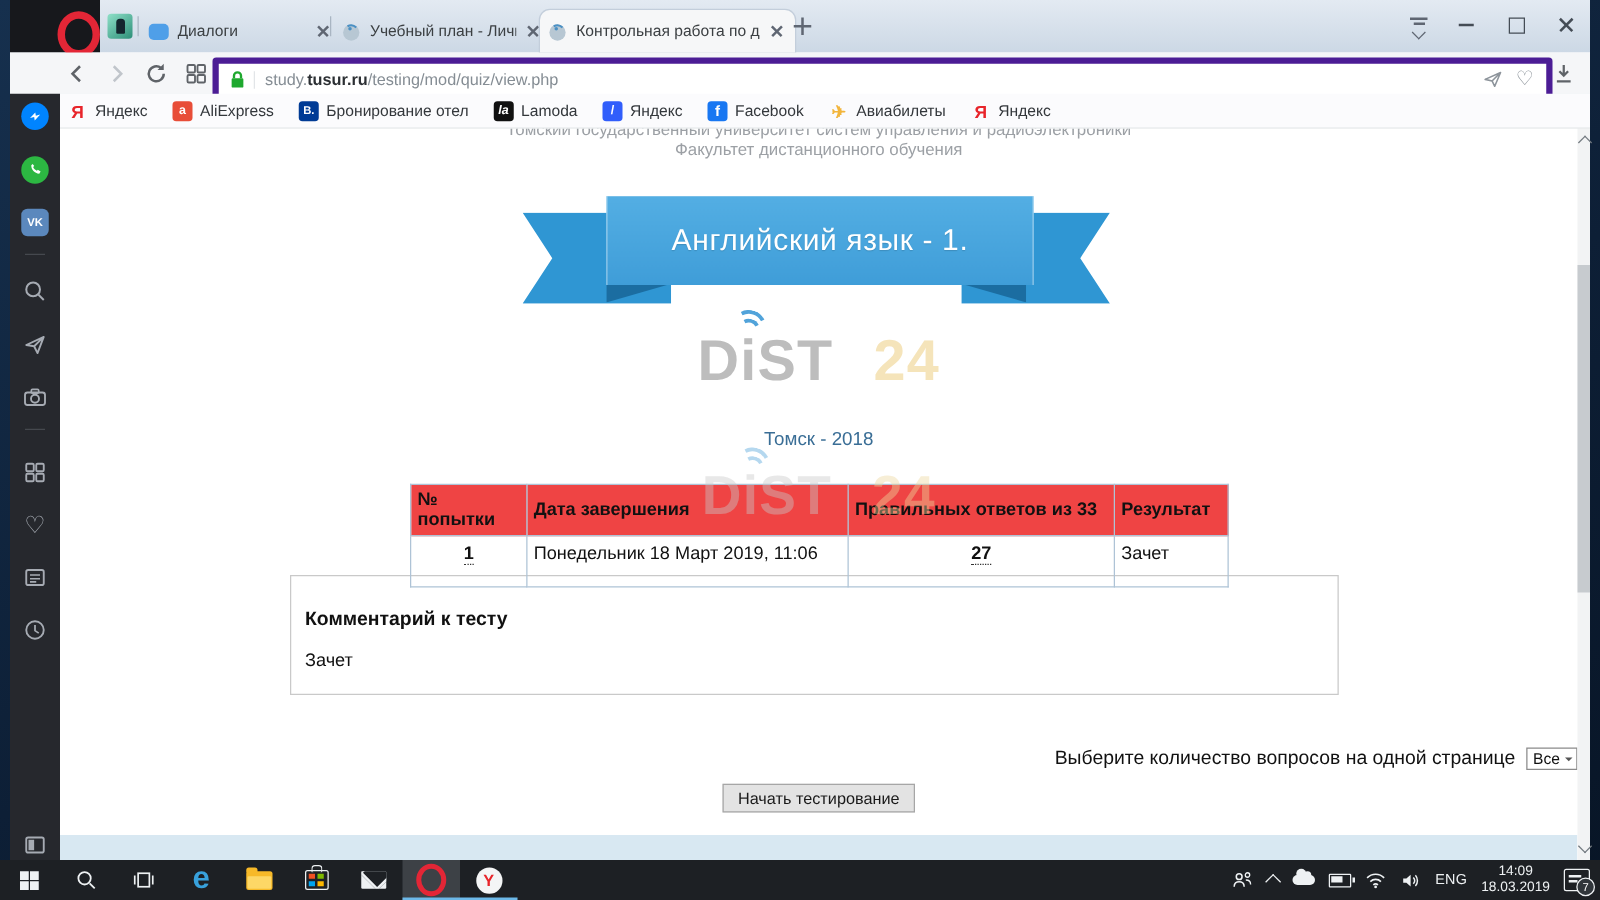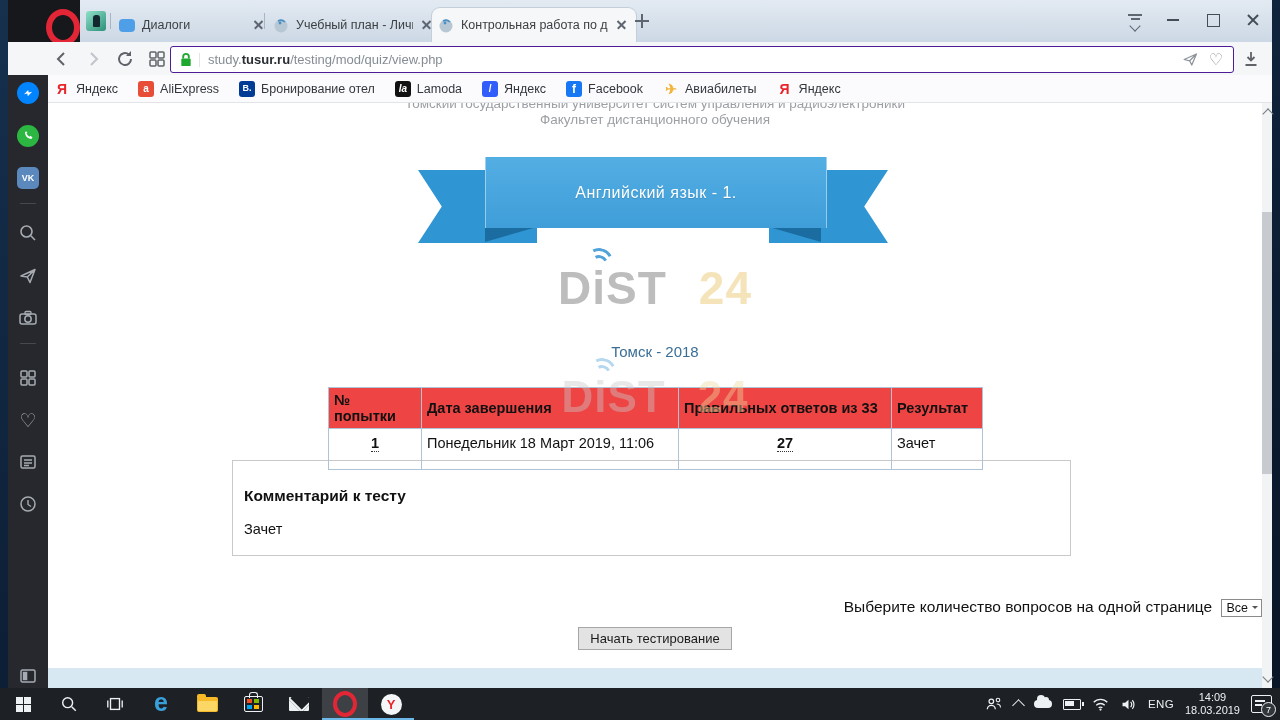--- a/index.html
+++ b/index.html
@@ -37,21 +37,21 @@
   .wmin{left:1147px;} .wmax{left:1187px;} .wclose{left:1227px;}
   .wmin i{width:12px;height:1.8px;background:#444c55;}
   .wmax i{width:11px;height:11px;border:1.6px solid #444c55;}
   .wclose i{position:relative;width:14px;height:14px;}
   .wclose i::before,.wclose i::after{content:"";position:absolute;left:0;top:6px;width:14px;height:1.7px;background:#444c55;}
   .wclose i::before{transform:rotate(45deg);} .wclose i::after{transform:rotate(-45deg);}
   
   .toolbar{position:absolute;left:0;top:42px;width:100%;height:33px;background:#f5f6f8;border-bottom:1px solid #ecedef;}
   .navic{position:absolute;top:6px;width:22px;height:22px;cursor:pointer;}
   .addressbar{position:absolute;left:162px;top:4px;width:1062px;height:25px;background:#fff;
-    border:1px solid #4c1d95;border-radius:3px;display:flex;align-items:center;cursor:text;}
+    border:5px solid #4c1d95;border-radius:3px;display:flex;align-items:center;cursor:text;}
   .ab-sep{width:1px;height:14px;background:#e2e5e8;margin:0 8px 0 7px;}
   .url{font-size:13px;color:#858d94;white-space:nowrap;}
   .url b{color:#2b2f33;font-weight:bold;}
   .ab-right{margin-left:auto;display:flex;align-items:center;gap:10px;padding-right:10px;}
   .heart-glyph{font-size:16px;color:#8d949b;line-height:1;}
   
   .bookmarksbar{position:absolute;left:0;top:75px;width:100%;height:28px;background:#fbfbfd;
     border-bottom:1px solid #e2e5e8;display:flex;align-items:center;padding-left:46px;box-sizing:border-box;gap:20px;}
   .bm{display:flex;align-items:center;gap:6px;cursor:pointer;}
   .bm-label{font-size:12.5px;color:#33373b;white-space:nowrap;}
@@ -79,21 +79,21 @@
   .unihead{margin-top:-7px;text-align:center;font-size:13.5px;line-height:16px;color:#9ca0a5;}
   .wing{position:absolute;width:119px;height:73px;background:#2f96d3;top:67px;}
   .wing-l{left:370px;clip-path:polygon(0 0,100% 0,100% 100%,0 100%,20% 50%);}
   .wing-r{left:721px;clip-path:polygon(0 0,100% 0,80% 50%,100% 100%,0 100%);}
   .fold{position:absolute;top:124px;width:52px;height:15px;background:#1b6da1;}
   .fold-l{left:437px;clip-path:polygon(0 0,100% 0,0 100%);}
   .fold-r{left:721px;clip-path:polygon(0 0,100% 0,100% 100%);}
   .ribbon-panel{position:absolute;left:437px;top:54px;width:340px;height:71px;
     background:linear-gradient(#53aee3,#3f9dd8);border-left:1px solid rgba(255,255,255,.45);
     border-right:1px solid rgba(255,255,255,.45);display:flex;align-items:center;justify-content:center;}
-  .ribbon-title{color:#fff;font-size:16px;letter-spacing:.5px;text-shadow:0 1px 1px rgba(0,0,0,.15);}
+  .ribbon-title{color:#fff;font-size:24px;letter-spacing:.5px;text-shadow:0 1px 1px rgba(0,0,0,.15);}
   .logo{position:absolute;top:162px;left:0;width:100%;text-align:center;}
   .logo-in{position:relative;display:inline-block;font-size:46px;font-weight:bold;letter-spacing:1px;line-height:1;}
   .logo-main{color:#bdbdbd;} .logo-accent{color:#f5e4ba;margin-left:32px;}
   .arc{position:absolute;border:3px solid transparent;border-top-color:#51a3da;border-radius:50%;}
   .arc1{left:32px;top:-10px;width:12px;height:12px;transform:rotate(18deg);}
   .arc2{left:27px;top:-17px;width:22px;height:22px;transform:rotate(18deg);}
   .city{position:absolute;top:240px;left:0;width:100%;text-align:center;font-size:15px;color:#3a6e96;}
   .watermark{position:absolute;top:272px;left:0;width:100%;text-align:center;opacity:.42;pointer-events:none;z-index:3;}
   .watermark .logo-in{font-size:44px;}
   .watermark .logo-main{color:#c9c9c9;} .watermark .logo-accent{color:#edd89e;}

